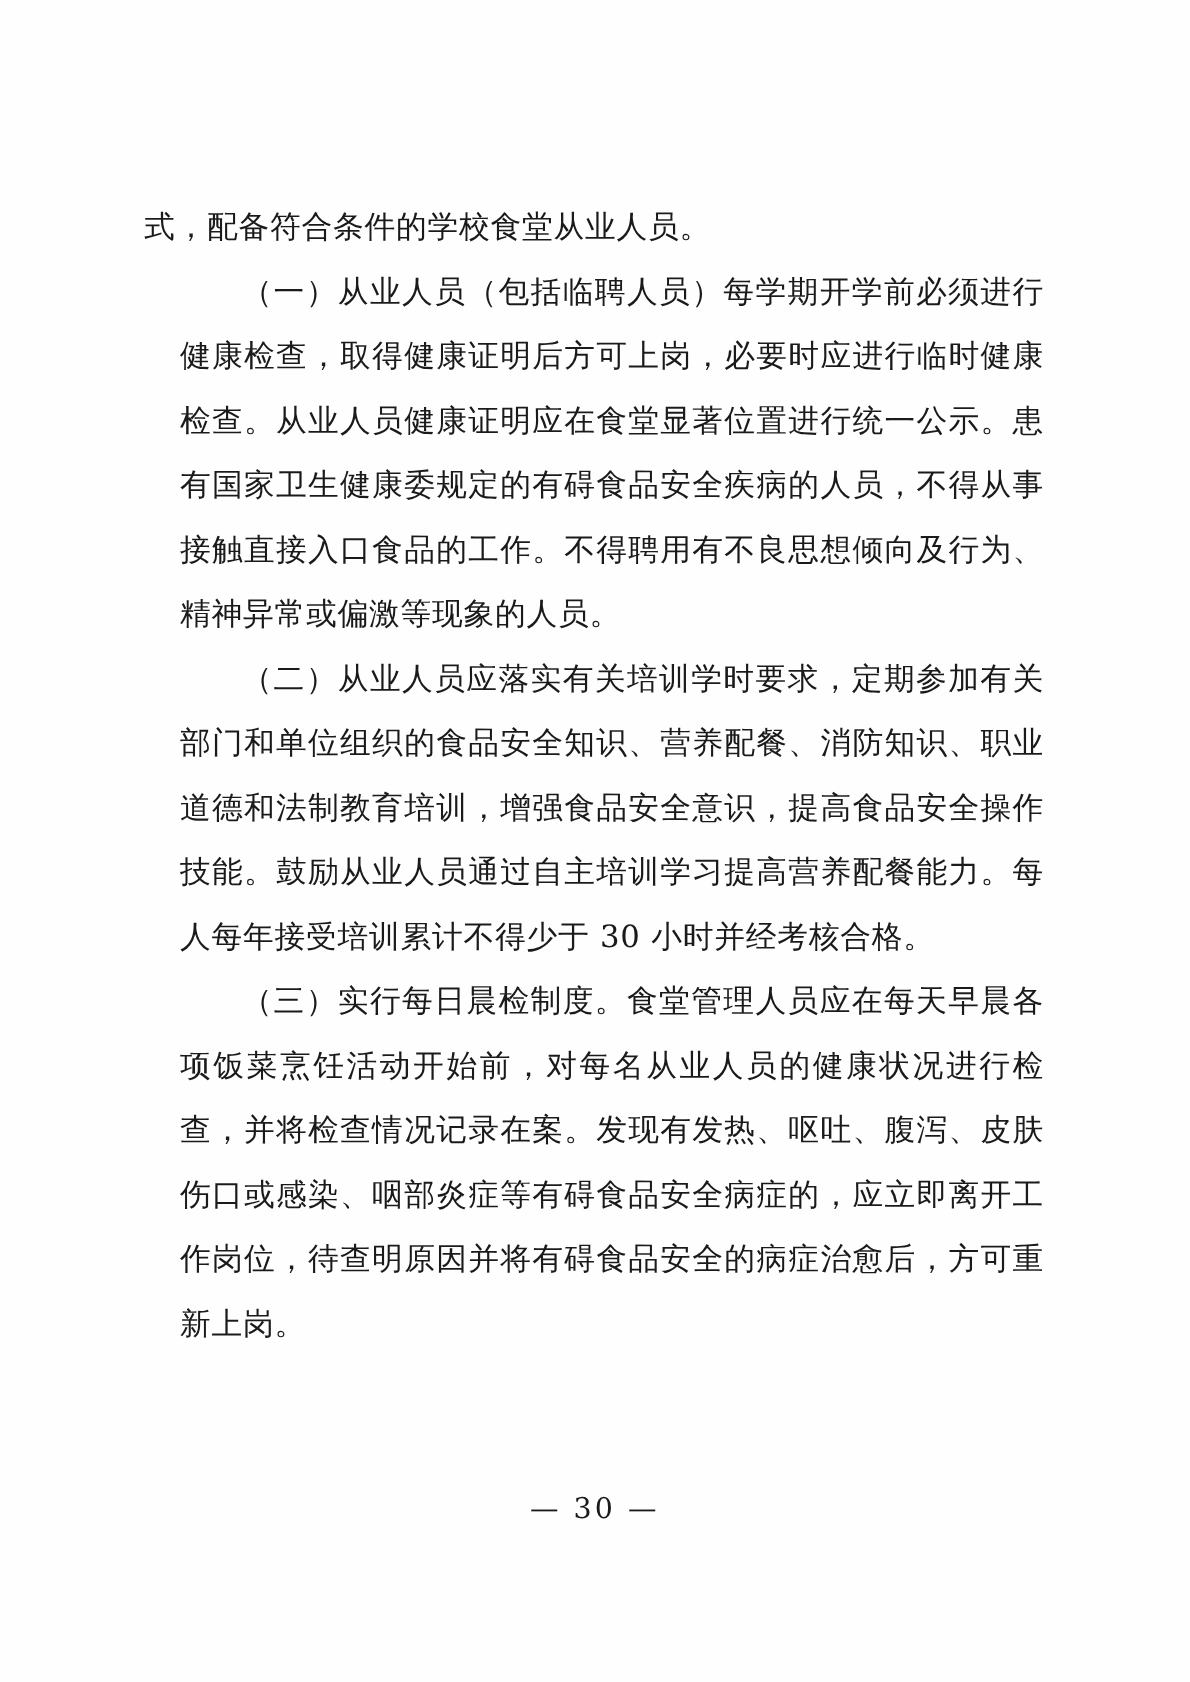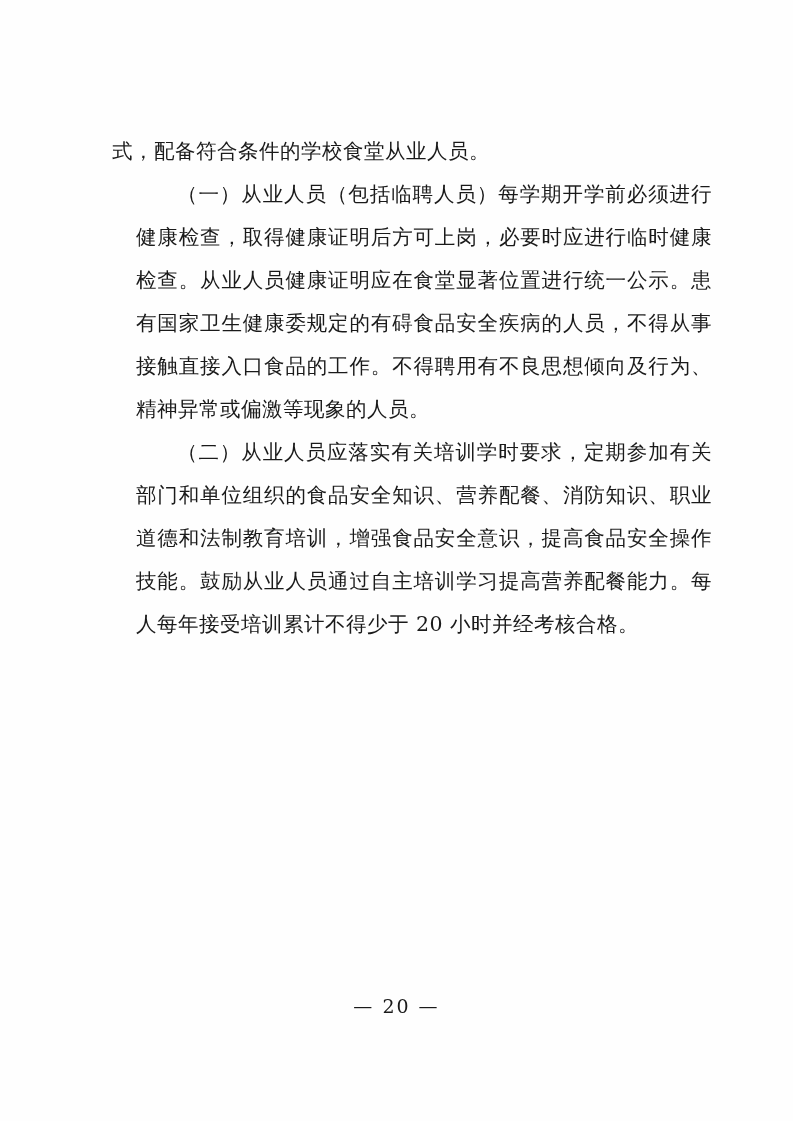--- a/index.html
+++ b/index.html
@@ -15,21 +15,21 @@
   }
   .page {
     position: relative;
     width: 793px;
     height: 1121px;
     box-sizing: border-box;
     background: #fefefe;
   }
   .content {
     position: absolute;
-    left: 112px;
+    left: 96px;
     top: 130px;
     width: 600px;
   }
   .para {
     font-size: 20.5px;
     line-height: 43px;
     color: #1a1a1a;
     letter-spacing: 0.5px;
     text-align: justify;
     text-justify: inter-ideograph;
@@ -52,16 +52,17 @@
     font-family: "DejaVu Serif", "Liberation Serif", serif;
   }
 </style>
 </head>
 <body>
 
 <div class="page">
   <div class="content">
     <p class="para">式，配备符合条件的学校食堂从业人员。</p>
     <p class="para indent">（一）从业人员（包括临聘人员）每学期开学前必须进行健康检查，取得健康证明后方可上岗，必要时应进行临时健康检查。从业人员健康证明应在食堂显著位置进行统一公示。患有国家卫生健康委规定的有碍食品安全疾病的人员，不得从事接触直接入口食品的工作。不得聘用有不良思想倾向及行为、精神异常或偏激等现象的人员。</p>
-    <p class="para indent">（二）从业人员应落实有关培训学时要求，定期参加有关部门和单位组织的食品安全知识、营养配餐、消防知识、职业道德和法制教育培训，增强食品安全意识，提高食品安全操作技能。鼓励从业人员通过自主培训学习提高营养配餐能力。每人每年接受培训累计不得少于 20 小时并经考核合格。</p>
+    <p class="para indent">（二）从业人员应落实有关培训学时要求，定期参加有关部门和单位组织的食品安全知识、营养配餐、消防知识、职业道德和法制教育培训，增强食品安全意识，提高食品安全操作技能。鼓励从业人员通过自主培训学习提高营养配餐能力。每人每年接受培训累计不得少于 30 小时并经考核合格。</p>
+    <p class="para indent">（三）实行每日晨检制度。食堂管理人员应在每天早晨各项饭菜烹饪活动开始前，对每名从业人员的健康状况进行检查，并将检查情况记录在案。发现有发热、呕吐、腹泻、皮肤伤口或感染、咽部炎症等有碍食品安全病症的，应立即离开工作岗位，待查明原因并将有碍食品安全的病症治愈后，方可重新上岗。</p>
   </div>
-  <div class="footer">— 20 —</div>
+  <div class="footer">— 30 —</div>
 </div>
 
 </body></html>

